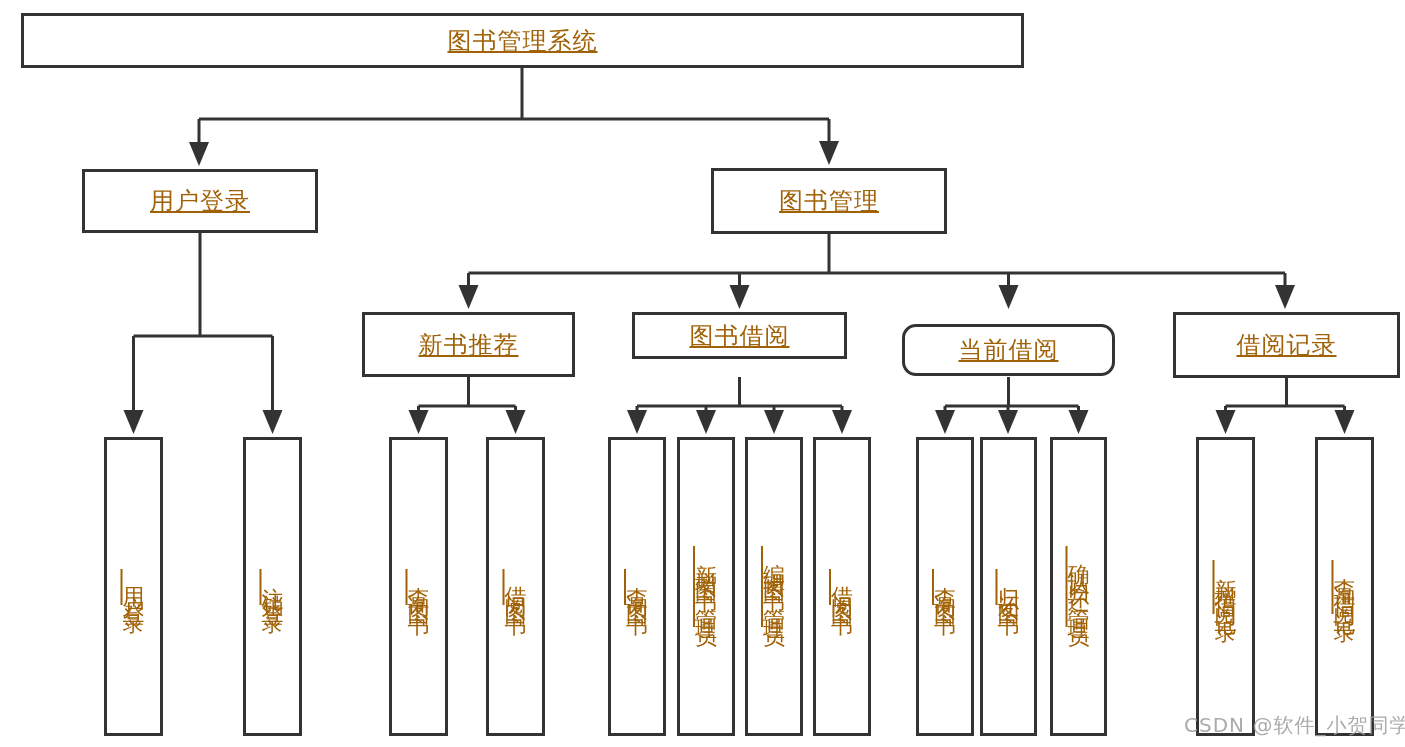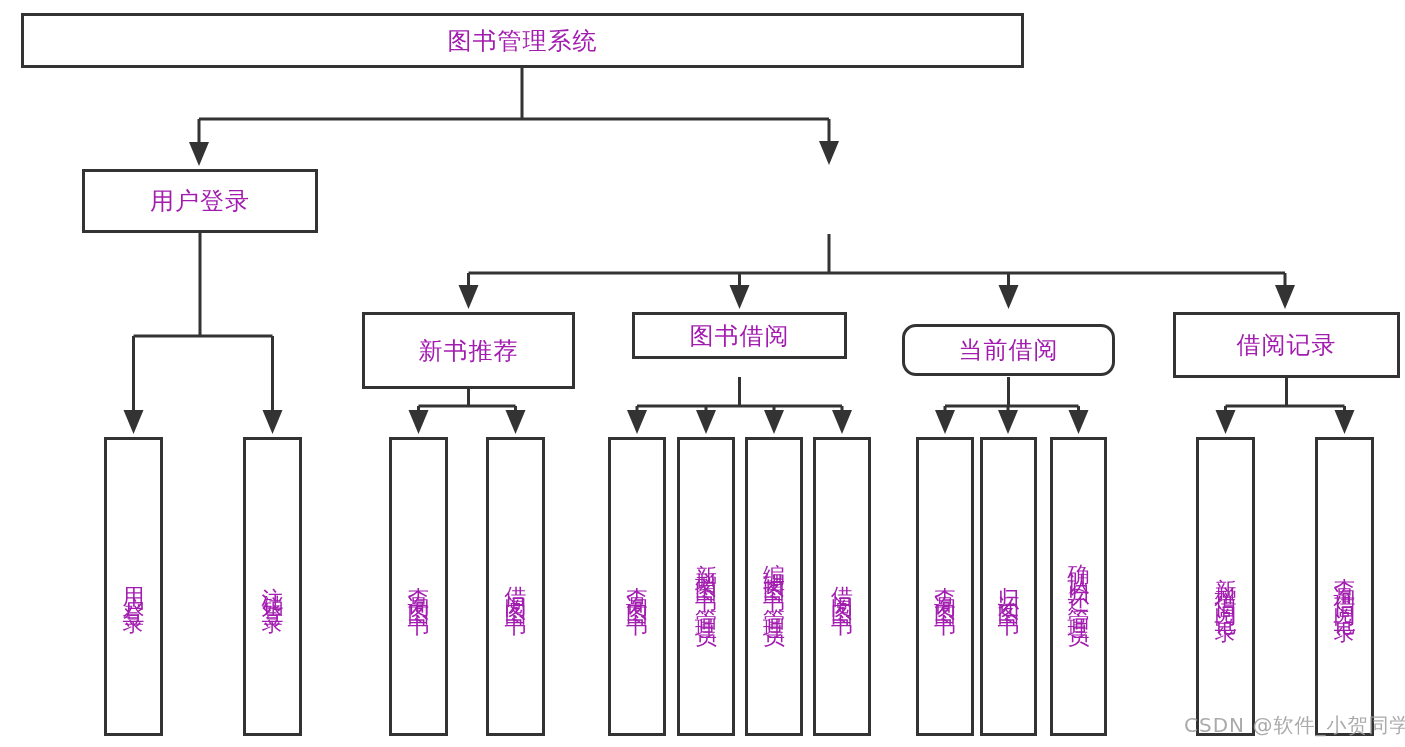--- a/index.html
+++ b/index.html
@@ -31,21 +31,22 @@
     stroke: none;
   }
   .box {
     position: absolute;
     box-sizing: border-box;
     border: 3px solid #333333;
     background: #ffffff;
     display: flex;
     align-items: center;
     justify-content: center;
-    color: #a21caf;
+    color: #a16207;
+    text-decoration: underline;
   }
   .box.h {
     font-size: 24px;
     letter-spacing: 1px;
     white-space: nowrap;
   }
   .box.v {
     font-size: 22px;
   }
   .box.v .vtext {
@@ -106,22 +107,25 @@
     <polygon points="1334.5,410 1354.5,410 1344.5,434"></polygon>
   </svg>
 
   <div class="box h" style="left:21px; top:13px; width:1003px; height:55px;">
     <span>图书管理系统</span>
   </div>
 
   <div class="box h" style="left:82px; top:169px; width:236px; height:64px;">
     <span>用户登录</span>
   </div>
+  <div class="box h" style="left:711px; top:168px; width:236px; height:66px;">
+    <span>图书管理</span>
+  </div>
 
-  <div class="box h" style="left:362px; top:312px; width:213px; height:77px;">
+  <div class="box h" style="left:362px; top:312px; width:213px; height:65px;">
     <span>新书推荐</span>
   </div>
   <div class="box h" style="left:632px; top:312px; width:215px; height:47px;">
     <span>图书借阅</span>
   </div>
   <div class="box h" style="left:902px; top:324px; width:213px; height:52px;border-radius:14px;">
     <span>当前借阅</span>
   </div>
   <div class="box h" style="left:1173px; top:312px; width:227px; height:66px;">
     <span>借阅记录</span>

